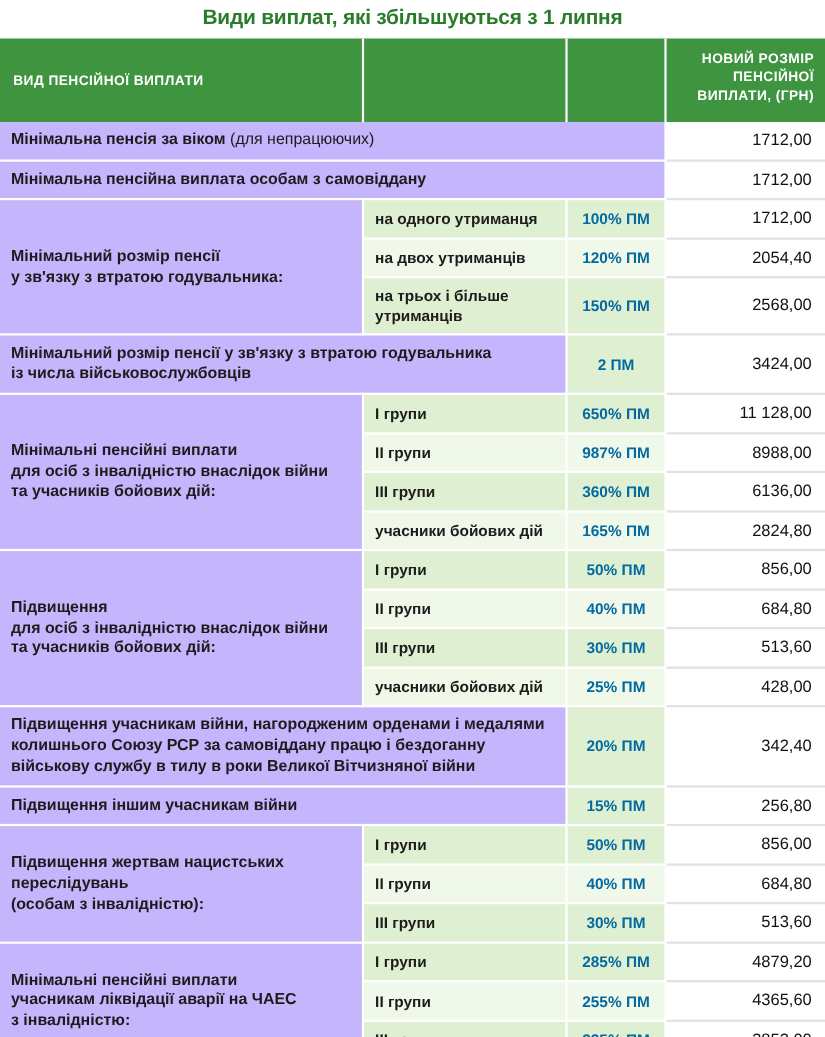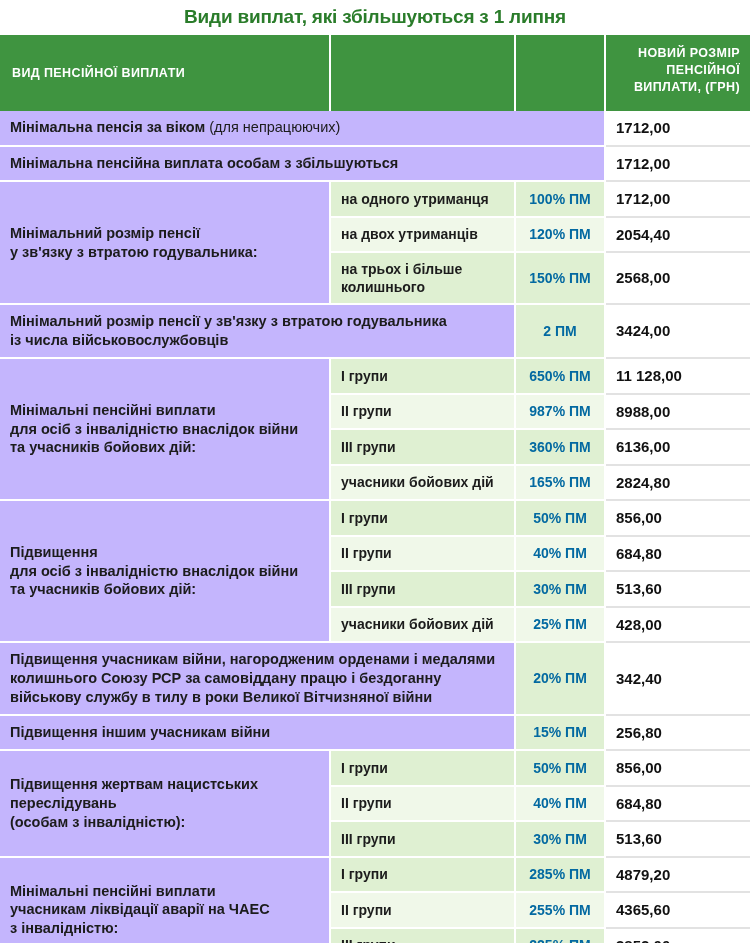--- a/index.html
+++ b/index.html
@@ -85,26 +85,26 @@
   td.pm {
     background: #dff0d2;
     color: #0369a1;
     font-weight: bold;
     font-size: 14px;
     text-align: center;
   }
   td.pm.light { background: #f0f8e9; }
   td.amount {
     background: #ffffff;
-    text-align: left;
+    text-align: right;
     font-size: 15px;
     color: #111111;
     padding-right: 12px;
     border-bottom: 2px solid #e2e2e2;
-    font-weight: bold;
+    font-weight: normal;
   }
 </style>
 </head>
 <body>
 
 <div id="page">
 
   <div class="title">Види виплат, які збільшуються з 1 липня</div>
 
   <table class="pay-table">
@@ -121,36 +121,36 @@
         <th class="h-blank"></th>
         <th class="h-right">НОВИЙ РОЗМІР ПЕНСІЙНОЇ ВИПЛАТИ, (грн)</th>
       </tr>
     </thead>
     <tbody id="tbody">
         <tr>
           <td class="label" colspan="3"><span>Мінімальна пенсія за віком</span><span class="thin"> (для непрацюючих)</span></td>
           <td class="amount">1712,00</td>
         </tr>
         <tr>
-          <td class="label" colspan="3"><span>Мінімальна пенсійна виплата особам з збільшуються</span></td>
+          <td class="label" colspan="3"><span>Мінімальна пенсійна виплата особам з самовіддану</span></td>
           <td class="amount">1712,00</td>
         </tr>
         <tr>
           <td class="label" rowspan="3"><span>Мінімальний розмір пенсії</span><br><span>у зв'язку з втратою годувальника:</span></td>
           <td class="sub dark">на одного утриманця</td>
           <td class="pm">100% ПМ</td>
           <td class="amount">1712,00</td>
         </tr>
         <tr>
           <td class="sub">на двох утриманців</td>
           <td class="pm light">120% ПМ</td>
           <td class="amount">2054,40</td>
         </tr>
         <tr>
-          <td class="sub dark">на трьох і більше колишнього</td>
+          <td class="sub dark">на трьох і більше утриманців</td>
           <td class="pm">150% ПМ</td>
           <td class="amount">2568,00</td>
         </tr>
         <tr>
           <td class="label" colspan="2"><span>Мінімальний розмір пенсії у зв'язку з втратою годувальника</span><br><span>із числа військовослужбовців</span></td>
           <td class="pm">2 ПМ</td>
           <td class="amount">3424,00</td>
         </tr>
         <tr>
           <td class="label" rowspan="4"><span>Мінімальні пенсійні виплати</span><br><span>для осіб з інвалідністю внаслідок війни</span><br><span>та учасників бойових дій:</span></td>

